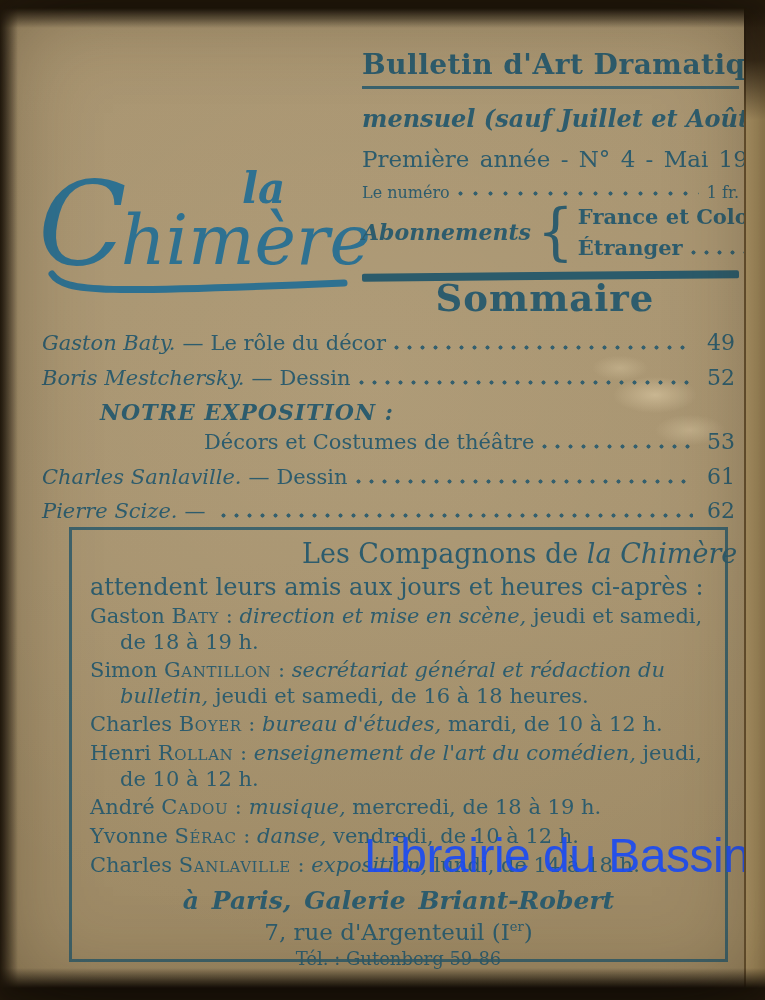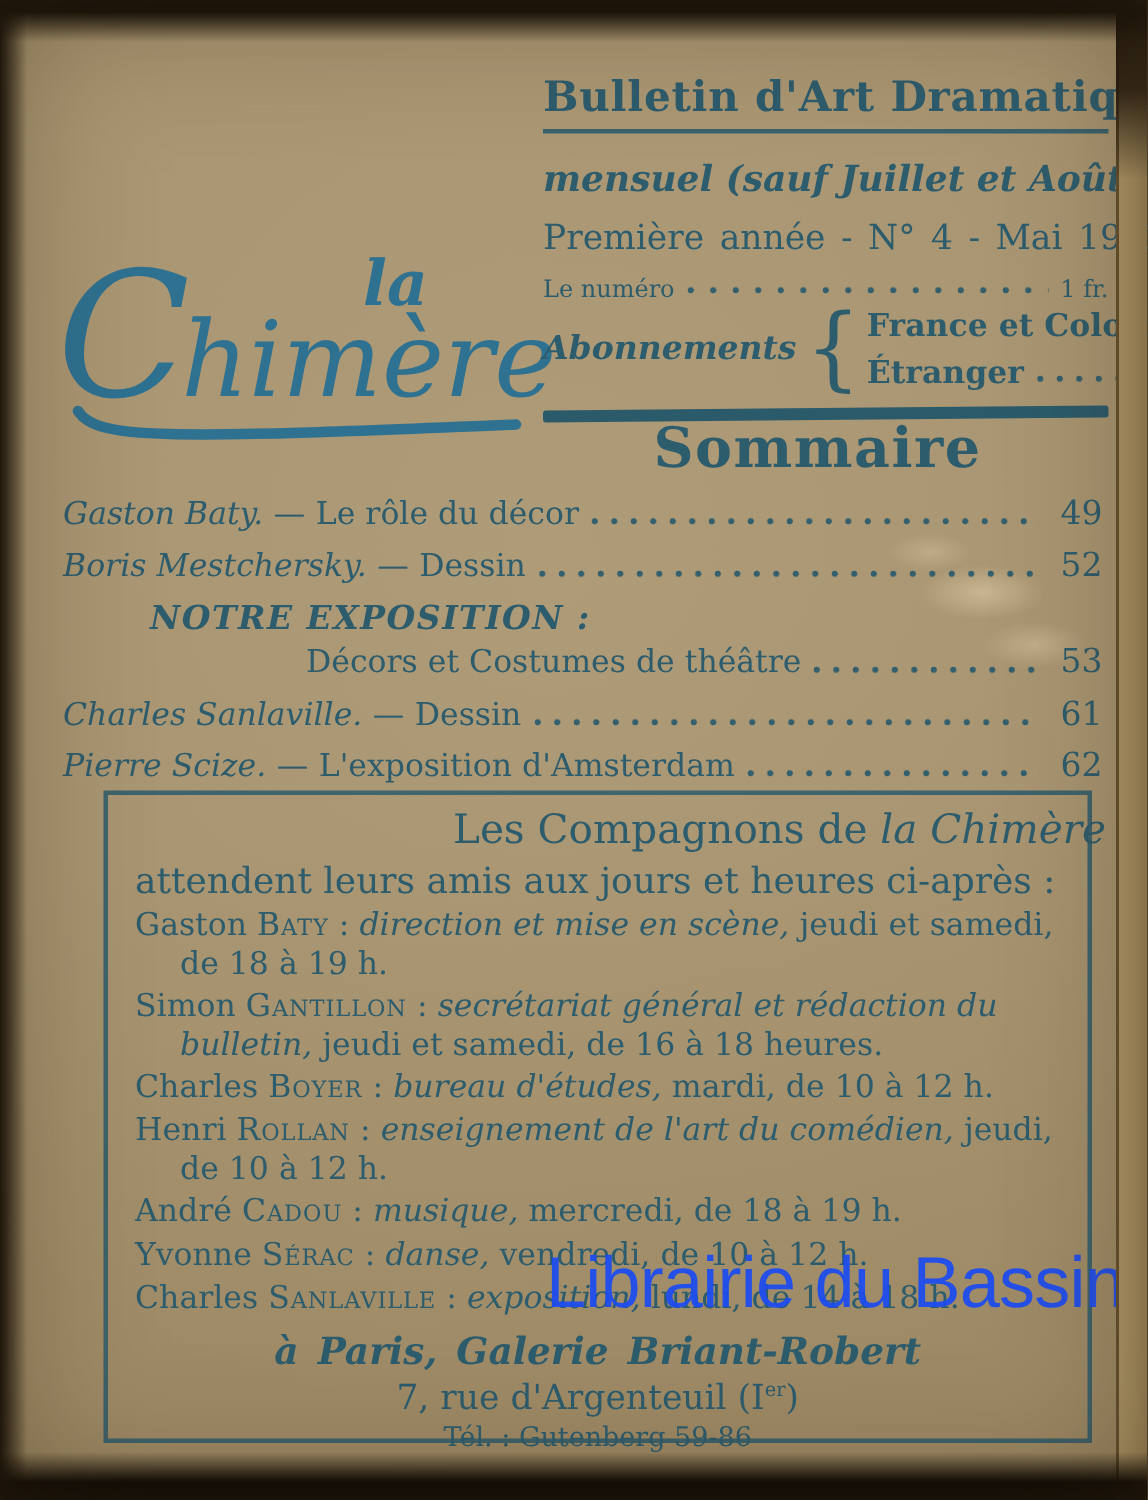--- a/index.html
+++ b/index.html
@@ -149,21 +149,20 @@
     <div class="toc-row">
       <i class="toc-author">Charles Sanlaville.</i>
       <span class="toc-dash">—</span>
       <span class="toc-title">Dessin</span>
       <span class="dots small"></span>
       <span class="toc-page">61</span>
     </div>
     <div class="toc-row">
       <i class="toc-author">Pierre Scize.</i>
       <span class="toc-dash">—</span>
-      <span class="toc-title">L'exposition d'Amsterdam</span>
       <span class="dots small"></span>
       <span class="toc-page">62</span>
     </div>
   </div>
 
   <div class="companions-box">
     <div class="comp-heading">
       <span>Les Compagnons de</span>
       <i>la Chimère</i>
     </div>

